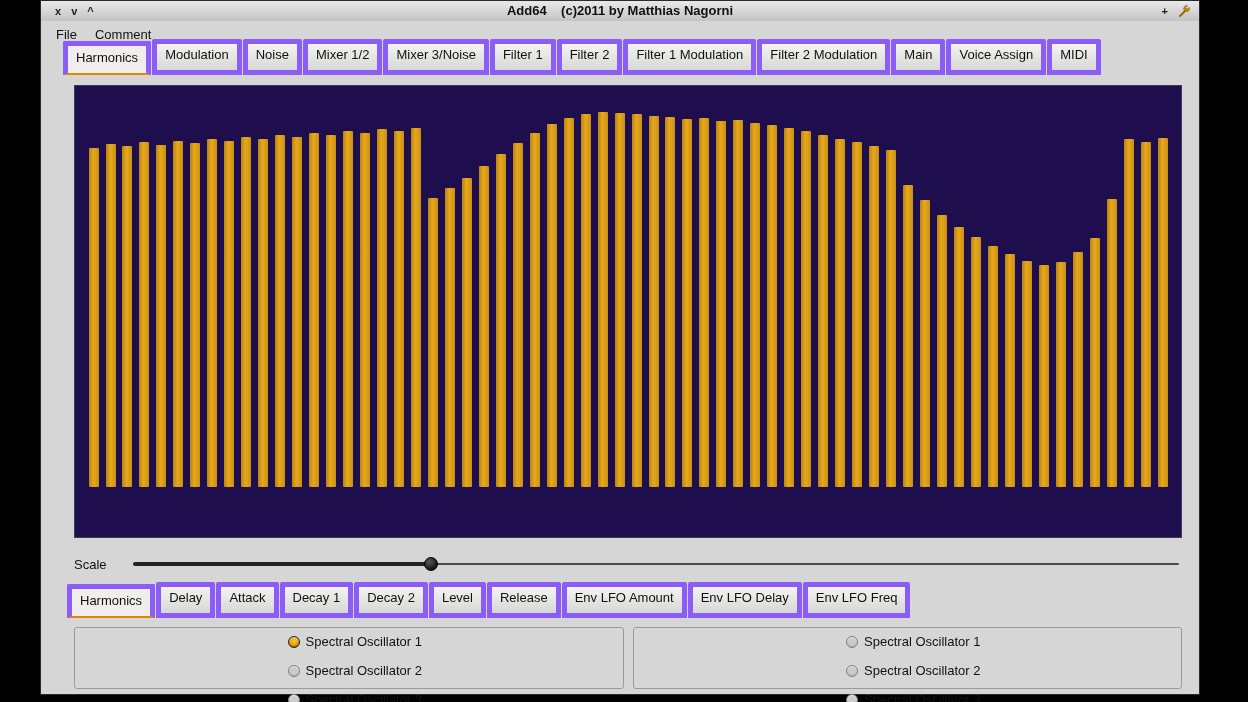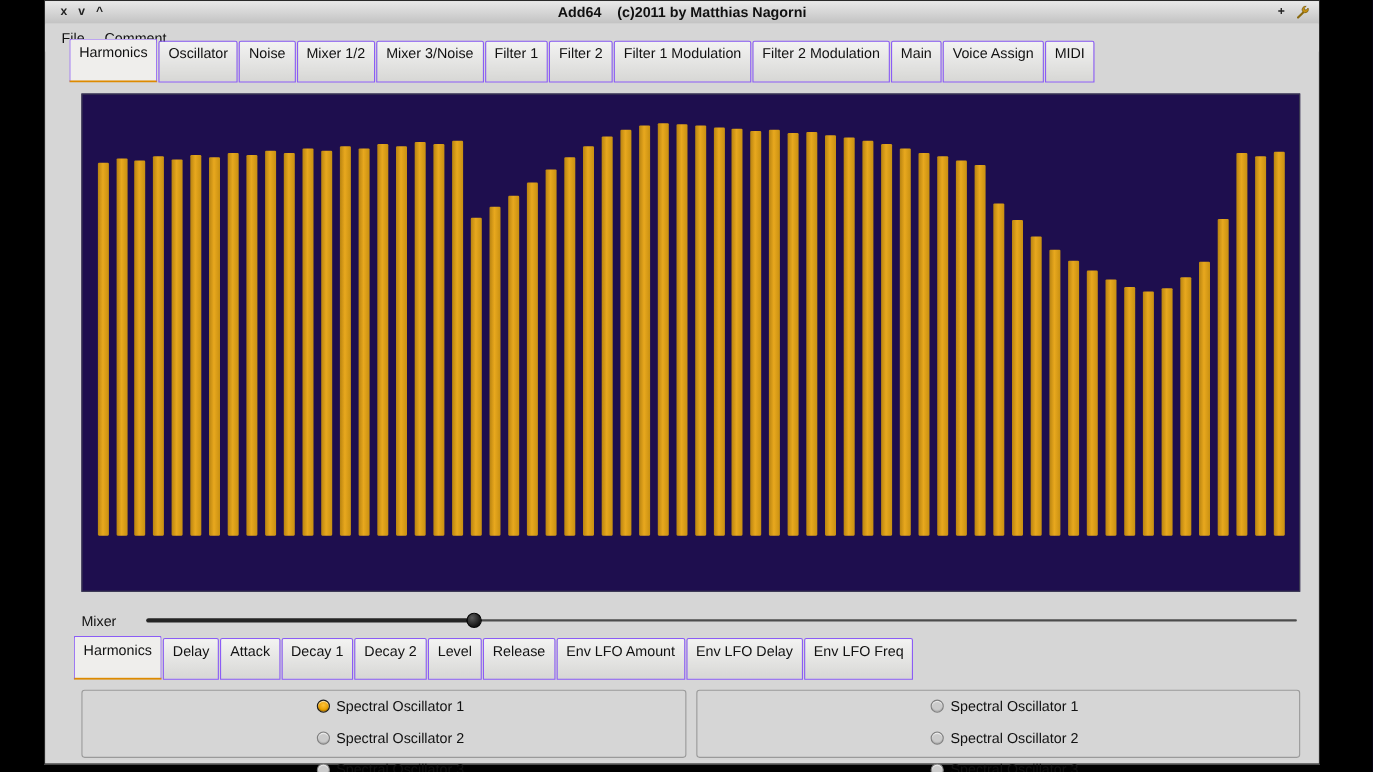--- a/index.html
+++ b/index.html
@@ -29,23 +29,23 @@
   .menubar{
     position:absolute;top:20px;left:0;right:0;height:26px;
     display:flex;align-items:center;padding-left:6px;background:var(--window-bg,#d6d6d6);
   }
   .menu-item{font-size:13px;padding:3px 9px;}
   
   .tabbar{position:absolute;display:flex;align-items:flex-end;}
   .tabbar-main{top:49px;left:22px;right:8px;height:25px;}
   .tabbar-env{top:591px;left:26px;right:8px;height:26px;}
   .tab{
-    font-size:13px;padding:3px 8px 18px;margin-right:1px;white-space:nowrap;
+    font-size:13px;padding:3px 8px 8px;margin-right:1px;white-space:nowrap;
     background:linear-gradient(#f3f3f2,#d7d7d5);
-    border:1px solid #8b5cf6;border-radius:2px 2px 0 0;
+    border:5px solid #8b5cf6;border-radius:2px 2px 0 0;
   }
   .tab.active{
     background:#efeeec;padding-top:4px;
     border-bottom:2px solid var(--accent,#dd8a00);
   }
   
   .chart-frame{
     position:absolute;top:84px;left:33px;width:1108px;height:453px;box-sizing:border-box;
     background:var(--chart-bg,#1e0e4e);border:1px solid #3c3c52;
   }
@@ -117,21 +117,21 @@
     </div>
   </div>
 
   <div class="menubar" id="menubar">
       <span class="menu-item">File</span>
       <span class="menu-item">Comment</span>
     </div>
 
   <div class="tabbar tabbar-main" id="main-tabs">
       <div class="tab active">Harmonics</div>
-      <div class="tab">Oscillator</div>
+      <div class="tab">Modulation</div>
       <div class="tab">Noise</div>
       <div class="tab">Mixer 1/2</div>
       <div class="tab">Mixer 3/Noise</div>
       <div class="tab">Filter 1</div>
       <div class="tab">Filter 2</div>
       <div class="tab">Filter 1 Modulation</div>
       <div class="tab">Filter 2 Modulation</div>
       <div class="tab">Main</div>
       <div class="tab">Voice Assign</div>
       <div class="tab">MIDI</div>
@@ -198,21 +198,21 @@
       <div class="bar" style="left: 980.7px; width: 10px; height: 225px;"></div>
       <div class="bar" style="left: 997.7px; width: 10px; height: 235px;"></div>
       <div class="bar" style="left: 1014.6px; width: 10px; height: 249px;"></div>
       <div class="bar" style="left: 1031.6px; width: 10px; height: 288px;"></div>
       <div class="bar" style="left: 1048.6px; width: 10px; height: 348px;"></div>
       <div class="bar" style="left: 1065.5px; width: 10px; height: 345px;"></div>
       <div class="bar" style="left: 1082.5px; width: 10px; height: 349px;"></div>
     </div>
 
   <div class="scale-row">
-    <span class="scale-label">Mixer</span>
+    <span class="scale-label">Scale</span>
     <div class="slider" id="scale-slider">
       <div class="slider-groove"></div>
       <div class="slider-fill" id="slider-fill" style="width: 28.5%;"></div>
       <div class="slider-handle" id="slider-handle" style="left: 28.5%;"></div>
     </div>
   </div>
 
   <div class="tabbar tabbar-env" id="env-tabs">
       <div class="tab active">Harmonics</div>
       <div class="tab">Delay</div>

